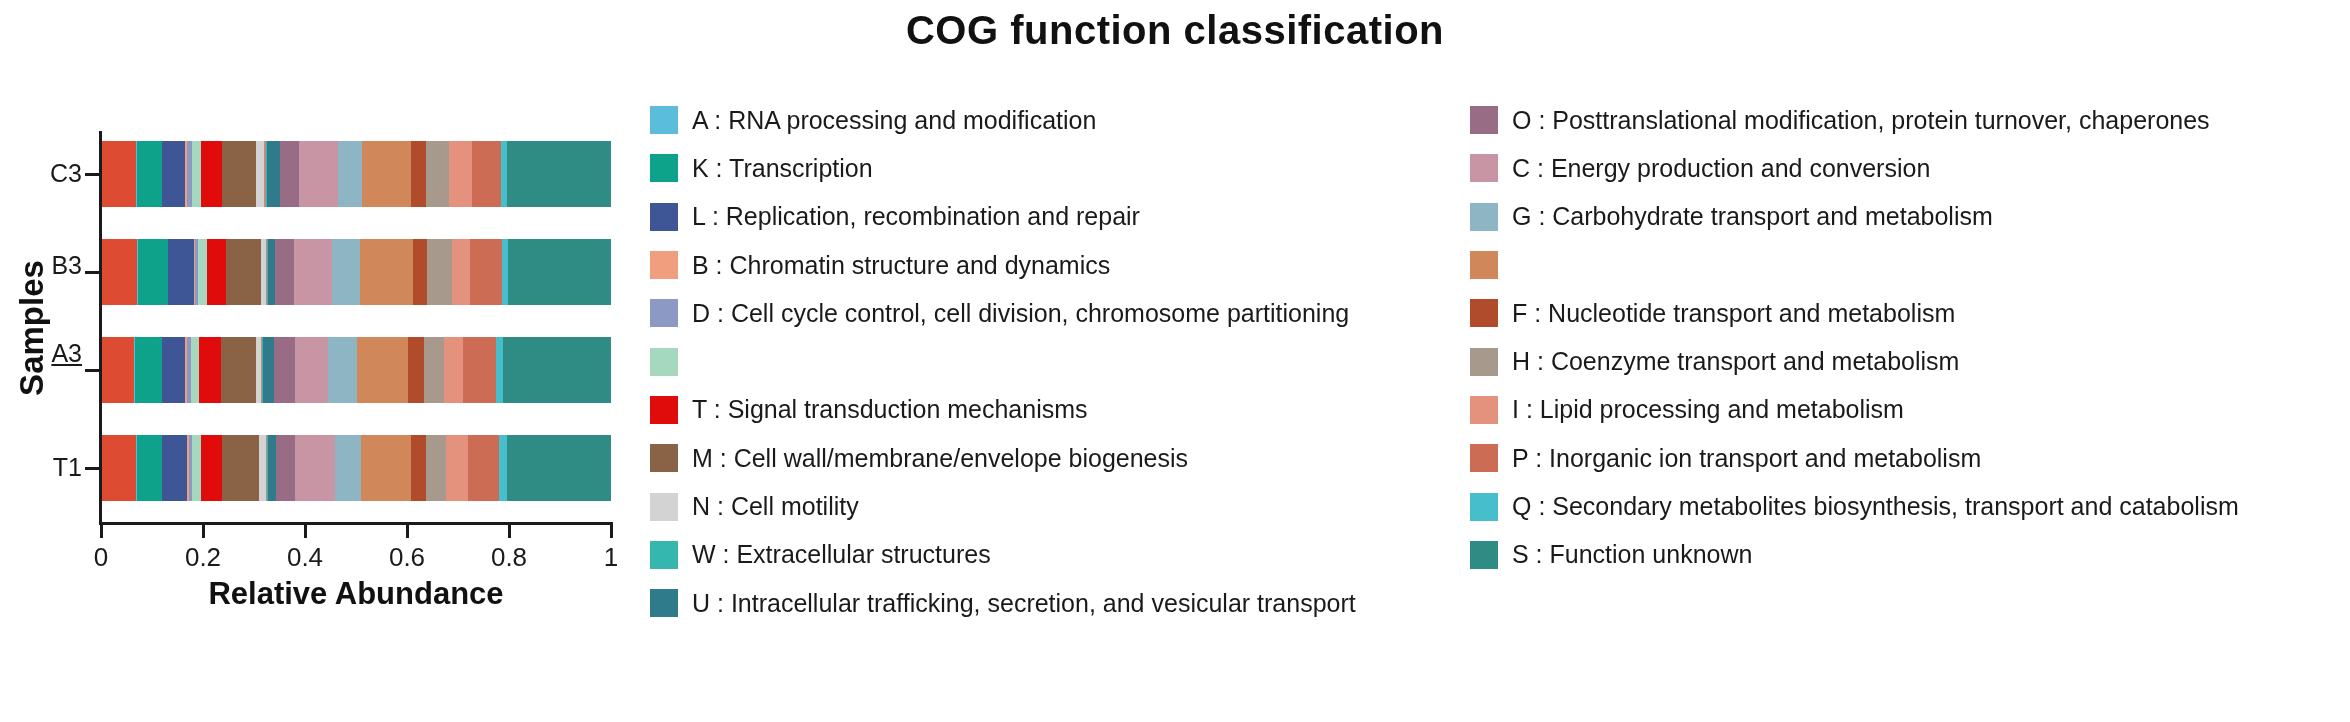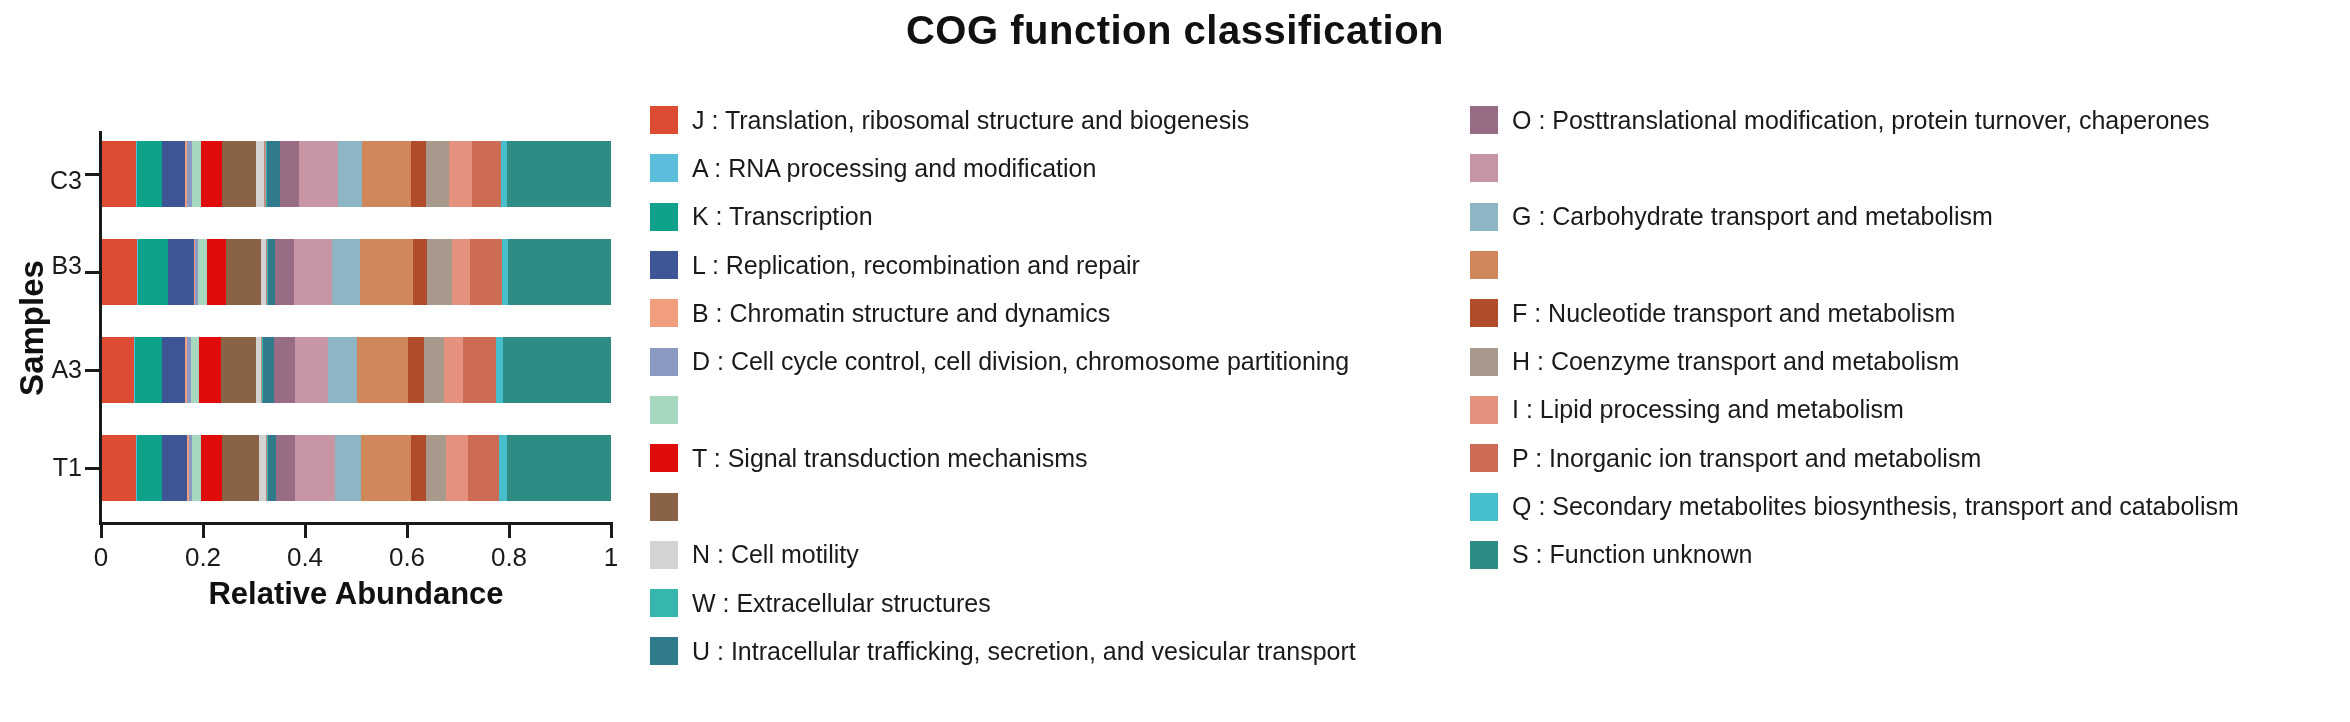--- a/index.html
+++ b/index.html
@@ -67,21 +67,21 @@
         <div class="bar-seg" style="width: 4.8%; background: rgb(142, 181, 195);"></div>
         <div class="bar-seg" style="width: 9.6%; background: rgb(208, 136, 90);"></div>
         <div class="bar-seg" style="width: 2.9%; background: rgb(176, 75, 43);"></div>
         <div class="bar-seg" style="width: 4.5%; background: rgb(167, 154, 141);"></div>
         <div class="bar-seg" style="width: 4.5%; background: rgb(228, 145, 126);"></div>
         <div class="bar-seg" style="width: 5.7%; background: rgb(205, 108, 85);"></div>
         <div class="bar-seg" style="width: 1.2%; background: rgb(70, 190, 204);"></div>
         <div class="bar-seg" style="width: 20.4%; background: rgb(46, 140, 133);"></div>
       </div>
       <div class="y-tick" style="top: 172.5px;"></div>
-      <div class="y-tick-label" style="top: 166px;">C3</div>
+      <div class="y-tick-label" style="top: 159px;">C3</div>
       <div class="bar-row" style="top: 239px;">
         <div class="bar-seg" style="width: 6.8%; background: rgb(222, 75, 51);"></div>
         <div class="bar-seg" style="width: 0.2%; background: rgb(91, 189, 220);"></div>
         <div class="bar-seg" style="width: 5.9%; background: rgb(15, 162, 138);"></div>
         <div class="bar-seg" style="width: 5.1%; background: rgb(62, 86, 149);"></div>
         <div class="bar-seg" style="width: 0.3%; background: rgb(240, 158, 125);"></div>
         <div class="bar-seg" style="width: 0.6%; background: rgb(140, 154, 195);"></div>
         <div class="bar-seg" style="width: 1.7%; background: rgb(166, 216, 192);"></div>
         <div class="bar-seg" style="width: 3.8%; background: rgb(224, 11, 11);"></div>
         <div class="bar-seg" style="width: 6.8%; background: rgb(138, 98, 70);"></div>
@@ -121,21 +121,21 @@
         <div class="bar-seg" style="width: 5.6%; background: rgb(142, 181, 195);"></div>
         <div class="bar-seg" style="width: 10.1%; background: rgb(208, 136, 90);"></div>
         <div class="bar-seg" style="width: 3%; background: rgb(176, 75, 43);"></div>
         <div class="bar-seg" style="width: 4%; background: rgb(167, 154, 141);"></div>
         <div class="bar-seg" style="width: 3.8%; background: rgb(228, 145, 126);"></div>
         <div class="bar-seg" style="width: 6.4%; background: rgb(205, 108, 85);"></div>
         <div class="bar-seg" style="width: 1.4%; background: rgb(70, 190, 204);"></div>
         <div class="bar-seg" style="width: 21.2%; background: rgb(46, 140, 133);"></div>
       </div>
       <div class="y-tick" style="top: 368.5px;"></div>
-      <div class="y-tick-label" style="top: 355px;">A3</div>
+      <div class="y-tick-label" style="top: 339px; text-decoration: underline;">A3</div>
       <div class="bar-row" style="top: 435px;">
         <div class="bar-seg" style="width: 6.6%; background: rgb(222, 75, 51);"></div>
         <div class="bar-seg" style="width: 0.2%; background: rgb(91, 189, 220);"></div>
         <div class="bar-seg" style="width: 5%; background: rgb(15, 162, 138);"></div>
         <div class="bar-seg" style="width: 5%; background: rgb(62, 86, 149);"></div>
         <div class="bar-seg" style="width: 0.3%; background: rgb(240, 158, 125);"></div>
         <div class="bar-seg" style="width: 0.6%; background: rgb(140, 154, 195);"></div>
         <div class="bar-seg" style="width: 1.7%; background: rgb(166, 216, 192);"></div>
         <div class="bar-seg" style="width: 4.1%; background: rgb(224, 11, 11);"></div>
         <div class="bar-seg" style="width: 7.4%; background: rgb(138, 98, 70);"></div>
@@ -165,24 +165,20 @@
       <div class="x-tick" style="left: 405.5px;"></div>
       <div class="x-tick-label" style="left: 367px;">0.6</div>
       <div class="x-tick" style="left: 507.5px;"></div>
       <div class="x-tick-label" style="left: 469px;">0.8</div>
       <div class="x-tick" style="left: 609.5px;"></div>
       <div class="x-tick-label" style="left: 571px;">1</div>
     </div>
   <div id="legend-area">
       <div class="leg-col" style="left: 650px;">
         <div class="leg-row">
-          <div class="leg-swatch" style="background: rgb(222, 75, 51);"></div>
-          <div class="leg-text">J : Translation, ribosomal structure and biogenesis</div>
-        </div>
-        <div class="leg-row">
           <div class="leg-swatch" style="background: rgb(91, 189, 220);"></div>
           <div class="leg-text">A : RNA processing and modification</div>
         </div>
         <div class="leg-row">
           <div class="leg-swatch" style="background: rgb(15, 162, 138);"></div>
           <div class="leg-text">K : Transcription</div>
         </div>
         <div class="leg-row">
           <div class="leg-swatch" style="background: rgb(62, 86, 149);"></div>
           <div class="leg-text">L : Replication, recombination and repair</div>
@@ -197,20 +193,21 @@
         </div>
         <div class="leg-row">
           <div class="leg-swatch" style="background: rgb(166, 216, 192);"></div>
         </div>
         <div class="leg-row">
           <div class="leg-swatch" style="background: rgb(224, 11, 11);"></div>
           <div class="leg-text">T : Signal transduction mechanisms</div>
         </div>
         <div class="leg-row">
           <div class="leg-swatch" style="background: rgb(138, 98, 70);"></div>
+          <div class="leg-text">M : Cell wall/membrane/envelope biogenesis</div>
         </div>
         <div class="leg-row">
           <div class="leg-swatch" style="background: rgb(211, 211, 211);"></div>
           <div class="leg-text">N : Cell motility</div>
         </div>
         <div class="leg-row">
           <div class="leg-swatch" style="background: rgb(53, 183, 174);"></div>
           <div class="leg-text">W : Extracellular structures</div>
         </div>
         <div class="leg-row">
@@ -218,20 +215,21 @@
           <div class="leg-text">U : Intracellular trafficking, secretion, and vesicular transport</div>
         </div>
       </div>
       <div class="leg-col" style="left: 1470px;">
         <div class="leg-row">
           <div class="leg-swatch" style="background: rgb(153, 108, 134);"></div>
           <div class="leg-text">O : Posttranslational modification, protein turnover, chaperones</div>
         </div>
         <div class="leg-row">
           <div class="leg-swatch" style="background: rgb(199, 149, 164);"></div>
+          <div class="leg-text">C : Energy production and conversion</div>
         </div>
         <div class="leg-row">
           <div class="leg-swatch" style="background: rgb(142, 181, 195);"></div>
           <div class="leg-text">G : Carbohydrate transport and metabolism</div>
         </div>
         <div class="leg-row">
           <div class="leg-swatch" style="background: rgb(208, 136, 90);"></div>
         </div>
         <div class="leg-row">
           <div class="leg-swatch" style="background: rgb(176, 75, 43);"></div>

